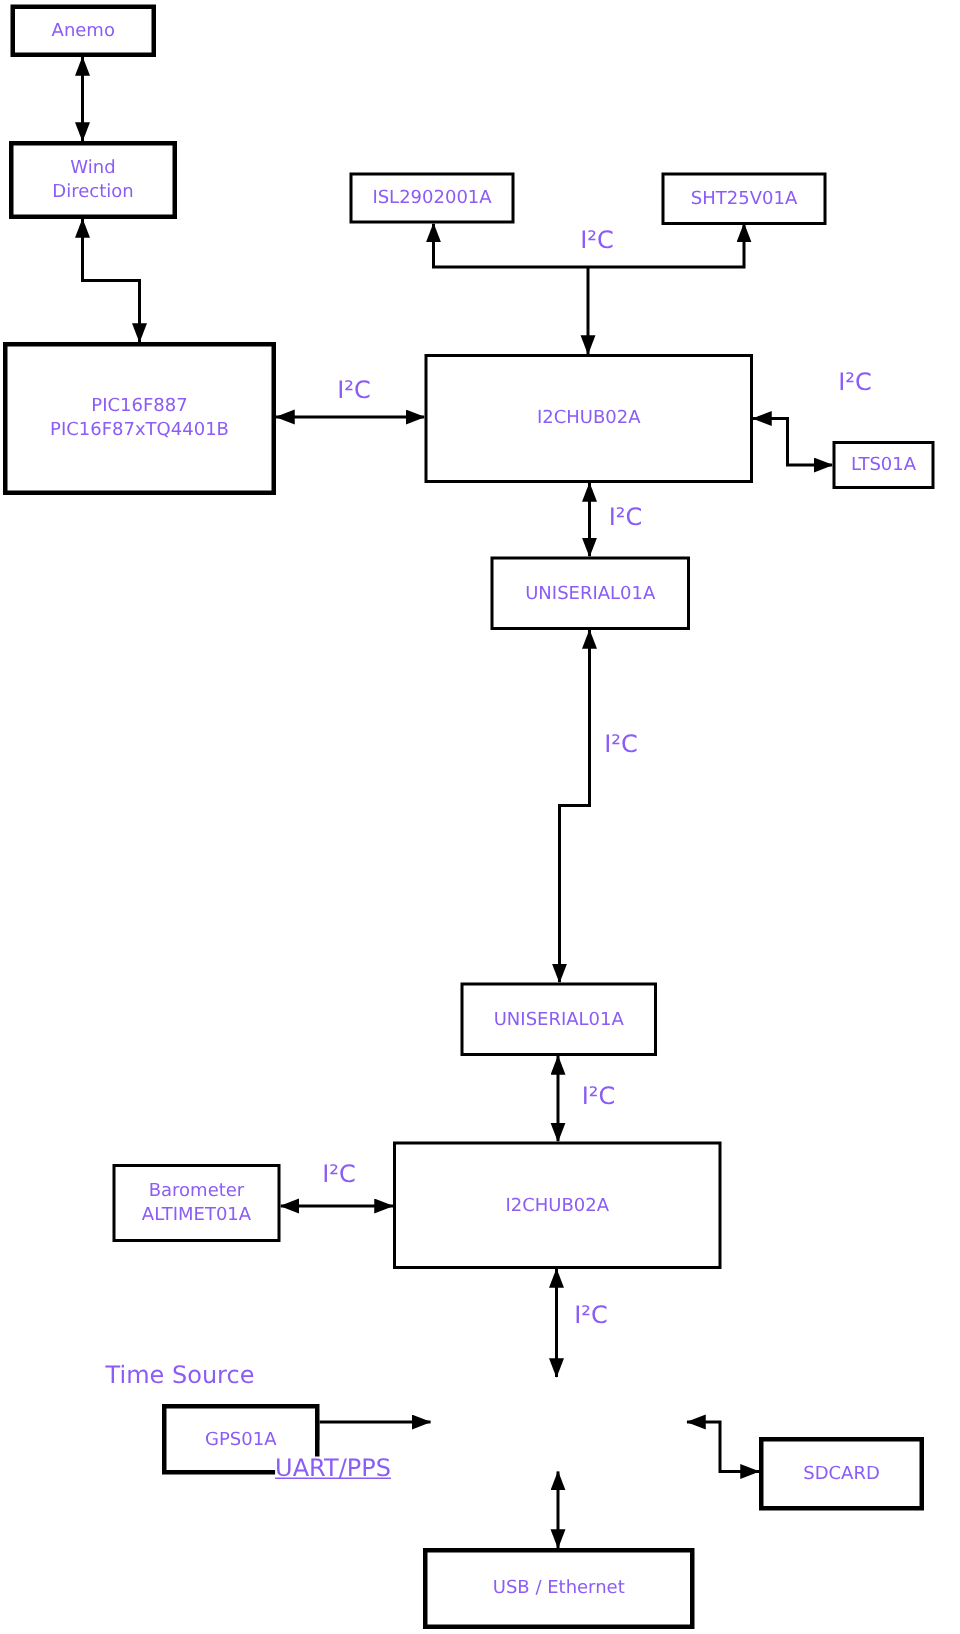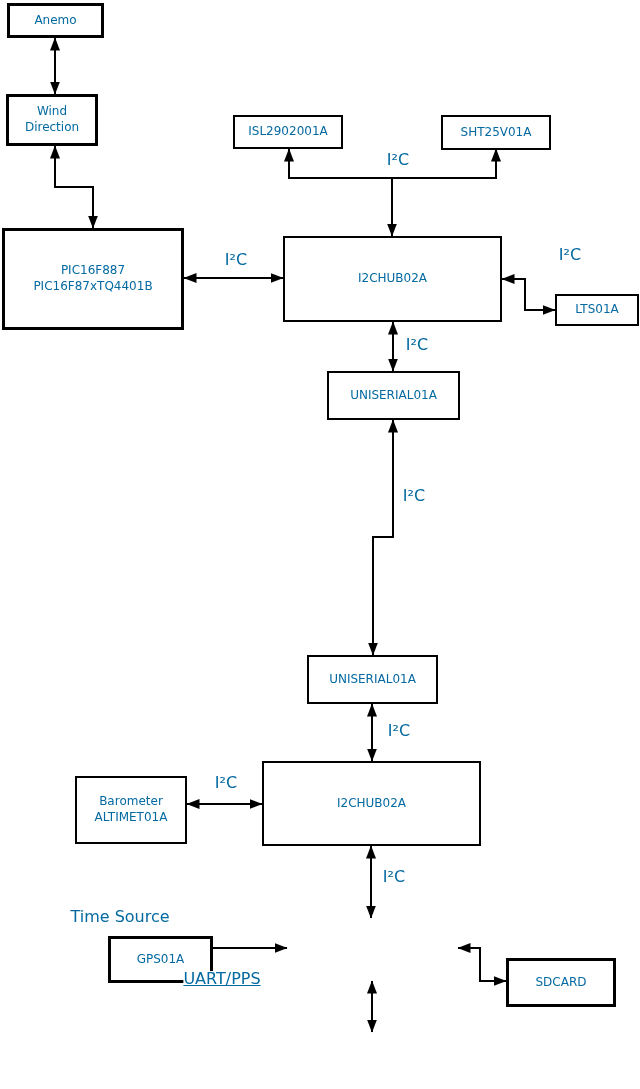--- a/index.html
+++ b/index.html
@@ -1,21 +1,21 @@
 <!DOCTYPE html>
 <html><head>
 <meta charset="utf-8">
 <style>
   html,body{margin:0;padding:0;background:#ffffff;}
   #stage{
     position:relative;
     width:640px;height:1089px;
     background:#ffffff;
     font-family:"DejaVu Sans","Liberation Sans",sans-serif;
-    color:#0369a1;
+    color:#8b5cf6;
     overflow:hidden;
   }
   #wires{position:absolute;left:0;top:0;width:640px;height:1089px;}
   .box{
     position:absolute;
     box-sizing:border-box;
     background:#ffffff;
     border:2px solid #000;
     display:flex;align-items:center;justify-content:center;
     text-align:center;
@@ -55,48 +55,49 @@
       <path d="M187,804 L262,804" marker-start="url(#ah)" marker-end="url(#ah)"></path>
       <path d="M371,846 L371,918" marker-start="url(#ah)" marker-end="url(#ah)"></path>
       <path d="M172,959 L212,959 L212,948 L287,948" marker-end="url(#ah)"></path>
       <path d="M458,948 L480,948 L480,981 L506,981" marker-start="url(#ah)" marker-end="url(#ah)"></path>
       <path d="M372,981 L372,1032" marker-start="url(#ah)" marker-end="url(#ah)"></path>
     </g>
   </svg>
 
   <div class="box thick" style="left:7px;top:3px;width:97px;height:35px;">Anemo</div>
 
-  <div class="box thick" style="left:6px;top:94px;width:92px;height:52px;">Wind
+  <div class="box thick" style="left:6px;top:94px;width:112px;height:52px;">Wind
 Direction</div>
 
   <div class="box thick" style="left:2px;top:228px;width:182px;height:102px;">PIC16F887
 PIC16F87xTQ4401B</div>
 
   <div class="box" style="left:233px;top:115px;width:110px;height:34px;">ISL2902001A</div>
 
   <div class="box" style="left:441px;top:115px;width:110px;height:35px;">SHT25V01A</div>
 
   <div class="box" style="left:283px;top:236px;width:219px;height:86px;">I2CHUB02A</div>
 
-  <div class="box" style="left:555px;top:294px;width:84px;height:32px;">LTS01A</div>
+  <div class="box" style="left:555px;top:294px;width:68px;height:32px;">LTS01A</div>
 
   <div class="box" style="left:327px;top:371px;width:133px;height:49px;">UNISERIAL01A</div>
 
   <div class="box" style="left:307px;top:655px;width:131px;height:49px;">UNISERIAL01A</div>
 
-  <div class="box" style="left:75px;top:776px;width:112px;height:68px;">Barometer
+  <div class="box" style="left:75px;top:776px;width:112px;height:52px;">Barometer
 ALTIMET01A</div>
 
   <div class="box" style="left:262px;top:761px;width:219px;height:85px;">I2CHUB02A</div>
 
   <div class="box thick" style="left:67px;top:936px;width:105px;height:47px;margin-left:41px;">GPS01A</div>
 
 
   <div class="box thick" style="left:506px;top:958px;width:110px;height:49px;">SDCARD</div>
 
+  <div class="box thick" style="left:282px;top:1032px;width:181px;height:54px;">USB / Ethernet</div>
 
   <span class="edge-label" style="left:236px;top:260px;">I²C</span>
   <span class="edge-label" style="left:398px;top:160px;">I²C</span>
   <span class="edge-label" style="left:570px;top:255px;">I²C</span>
   <span class="edge-label" style="left:417px;top:345px;">I²C</span>
   <span class="edge-label" style="left:414px;top:496px;">I²C</span>
   <span class="edge-label" style="left:399px;top:731px;">I²C</span>
   <span class="edge-label" style="left:226px;top:783px;">I²C</span>
   <span class="edge-label" style="left:394px;top:877px;">I²C</span>
   <span class="edge-label" style="left:120px;top:917px;">Time Source</span>

